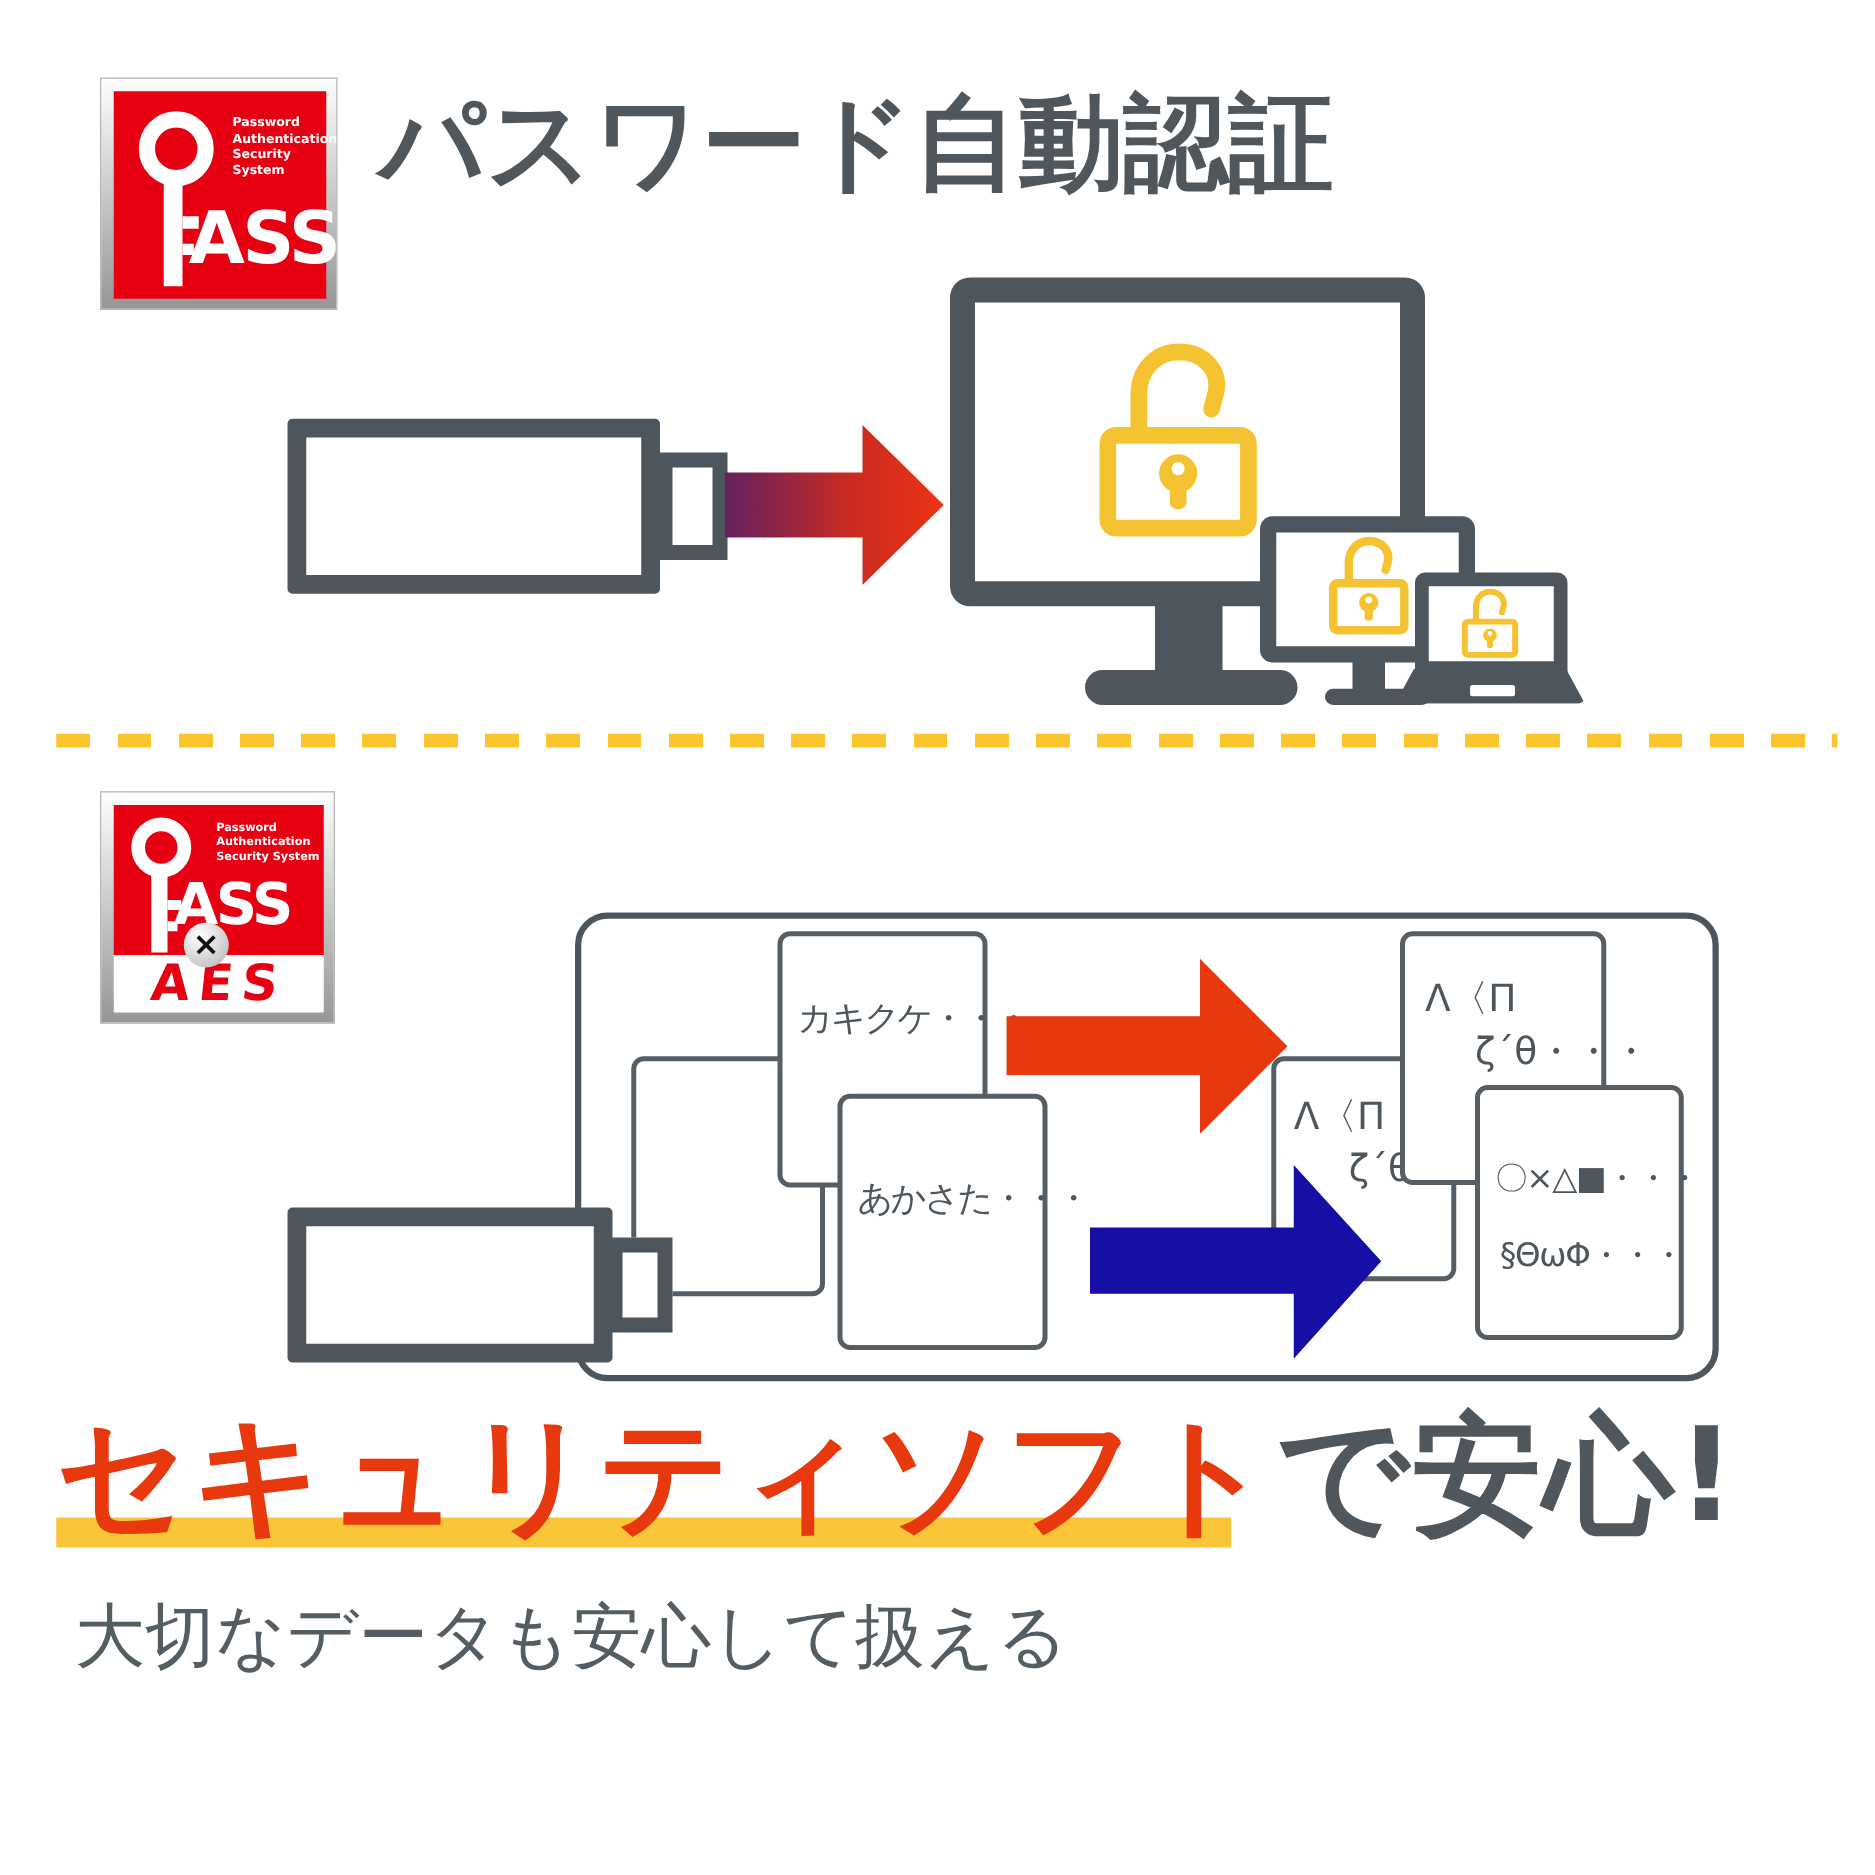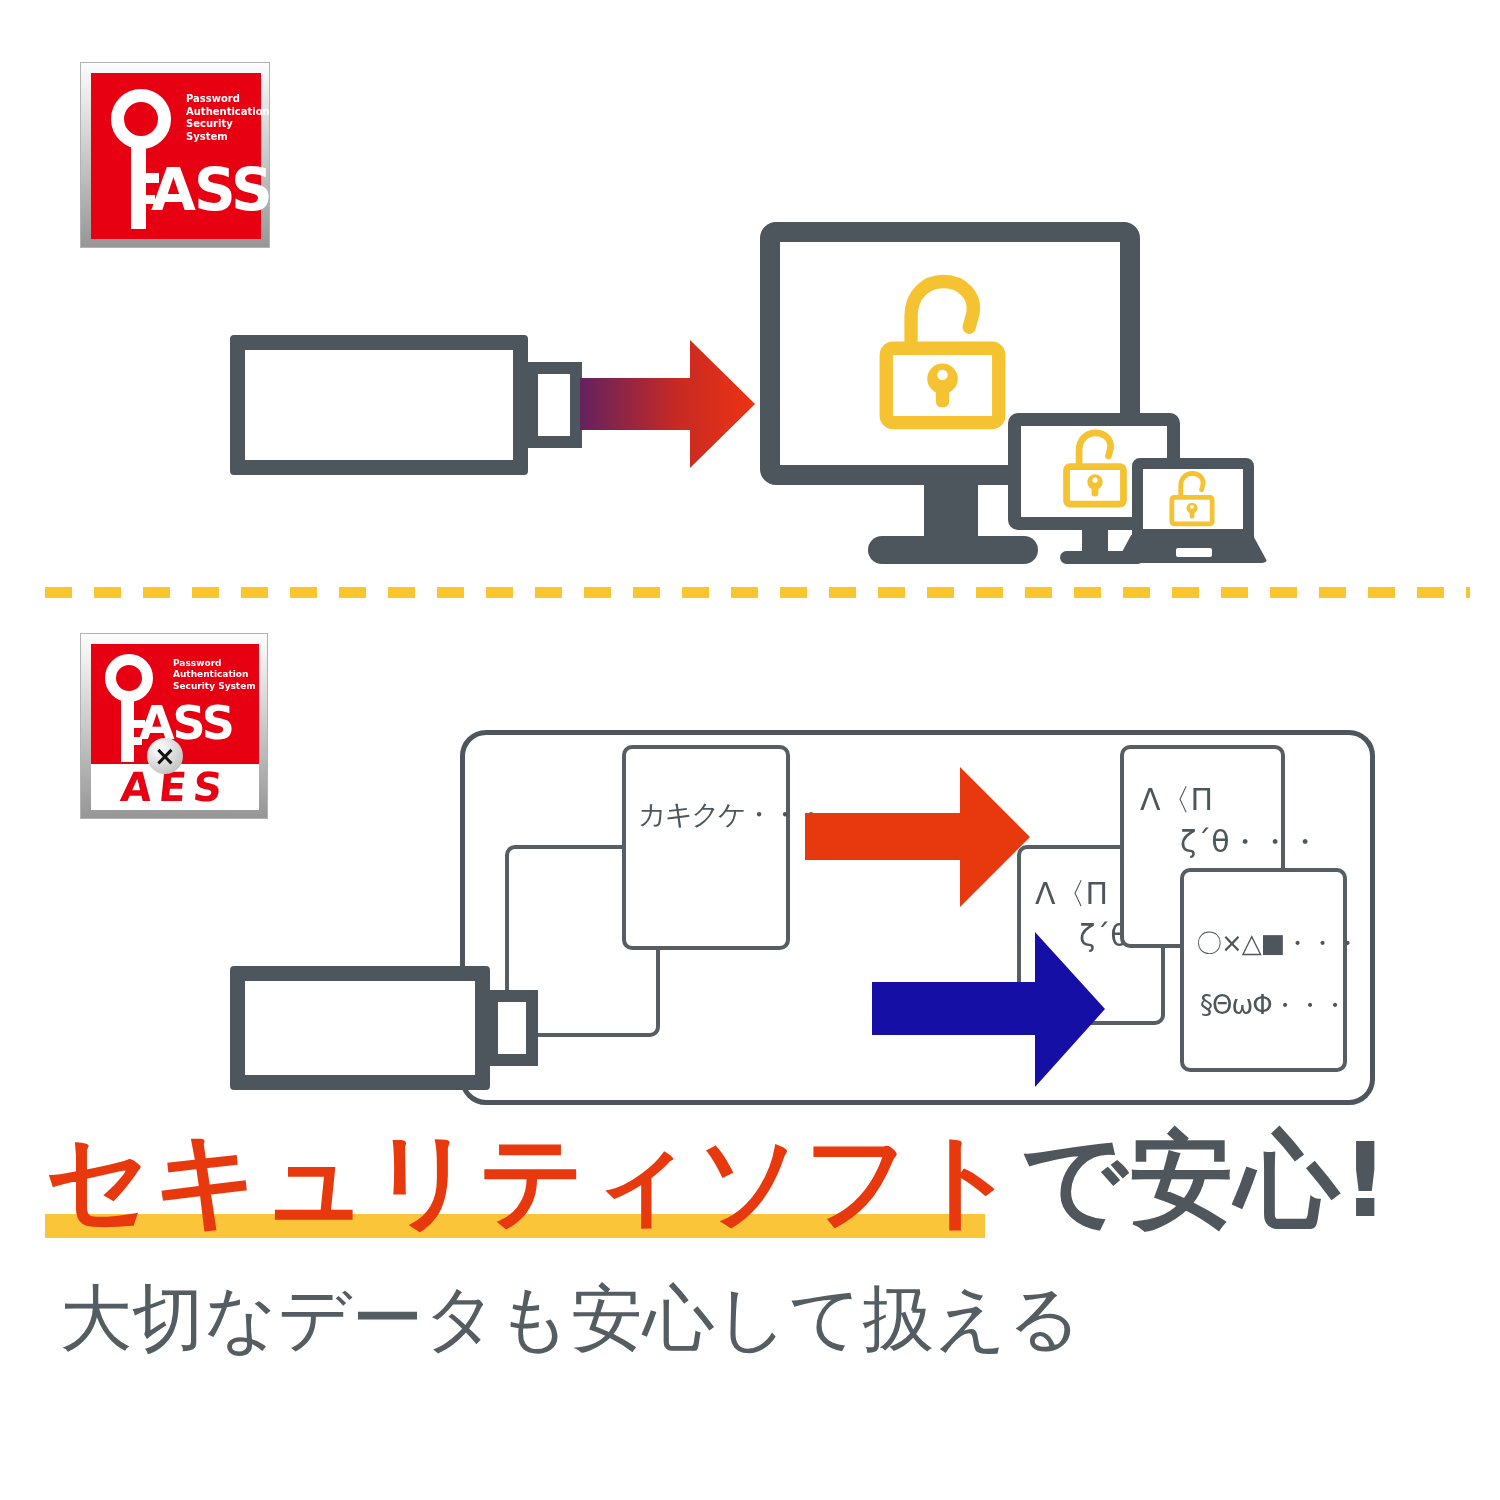--- a/index.html
+++ b/index.html
@@ -66,20 +66,21 @@
       </div>
       <div class="logo-ass" style="left:60px;top:88px;font-size:58px;">ASS</div>
       <div class="logo-small" style="left:95px;top:20px;font-size:10px;">
         <div>Password</div>
         <div>Authentication</div>
         <div>Security System</div>
       </div>
     </div>
   </div>
 
+  <div class="h-title" style="left:303px;top:72px;font-size:84px;">パスワード自動認証</div>
 
   <div>
     <div class="usb-conn" style="left:526px;top:362px;width:56px;height:86px;"></div>
     <div class="usb-body" style="left:230px;top:335px;width:298px;height:140px;"></div>
   </div>
 
   <div class="arrow" style="left:580px;top:340px;width:175px;height:128px;
        background:linear-gradient(90deg,#63215f 0%,#c62a24 55%,#ee3312 100%);
        clip-path:polygon(0 38px,110px 38px,110px 0,175px 64px,110px 128px,110px 90px,0 90px);"></div>
 
@@ -141,20 +142,23 @@
     <div class="x-badge" style="left:66px;top:104px;width:36px;height:36px;font-size:26px;">×</div>
   </div>
 
 
   <div class="enc-container" style="left:460px;top:730px;width:915px;height:375px;"></div>
 
   <div class="card" style="left:505px;top:845px;width:155px;height:192px;"></div>
   <div class="card" style="left:622px;top:745px;width:168px;height:205px;">
     <div class="card-text" style="left:12px;top:52px;font-size:28px;letter-spacing:-2px;">カキクケ・・・</div>
   </div>
+  <div class="card" style="left:670px;top:875px;width:168px;height:205px;">
+    <div class="card-text" style="left:12px;top:66px;font-size:28px;letter-spacing:-2px;">あかさた・・・</div>
+  </div>
 
   <div>
     <div class="usb-conn" style="left:486px;top:990px;width:52px;height:76px;"></div>
     <div class="usb-body" style="left:230px;top:966px;width:260px;height:124px;"></div>
   </div>
 
   <div class="card" style="left:1017px;top:845px;width:148px;height:180px;">
     <div class="card-text" style="left:14px;top:30px;font-size:30px;">Λ〈Π</div>
     <div class="card-text" style="left:58px;top:72px;font-size:30px;">ζ´θ</div>
   </div>
@@ -173,15 +177,15 @@
   <div class="card" style="left:1180px;top:868px;width:167px;height:204px;">
     <div class="card-text" style="left:12px;top:58px;font-size:26px;letter-spacing:-1px;">〇×△■・・・</div>
     <div class="card-text" style="left:16px;top:120px;font-size:26px;letter-spacing:-1px;">§ΘωΦ・・・</div>
   </div>
 
   <div class="hl-bar" style="left:45px;top:1214px;width:940px;height:24px;"></div>
   <div class="headline" style="left:45px;top:1128px;font-size:104px;letter-spacing:2px;text-align:center;">
     <span class="red">セキュリティソフト</span><span class="gray">で安心!</span>
   </div>
 
-  <div class="body-line" style="left:60px;top:1282px;font-size:72px;">大切なデータも安心して扱える</div>
+  <div class="body-line" style="left:60px;top:1282px;font-size:56px;">大切なデータも安心して扱える</div>
 
 </div>
 
 </body></html>

